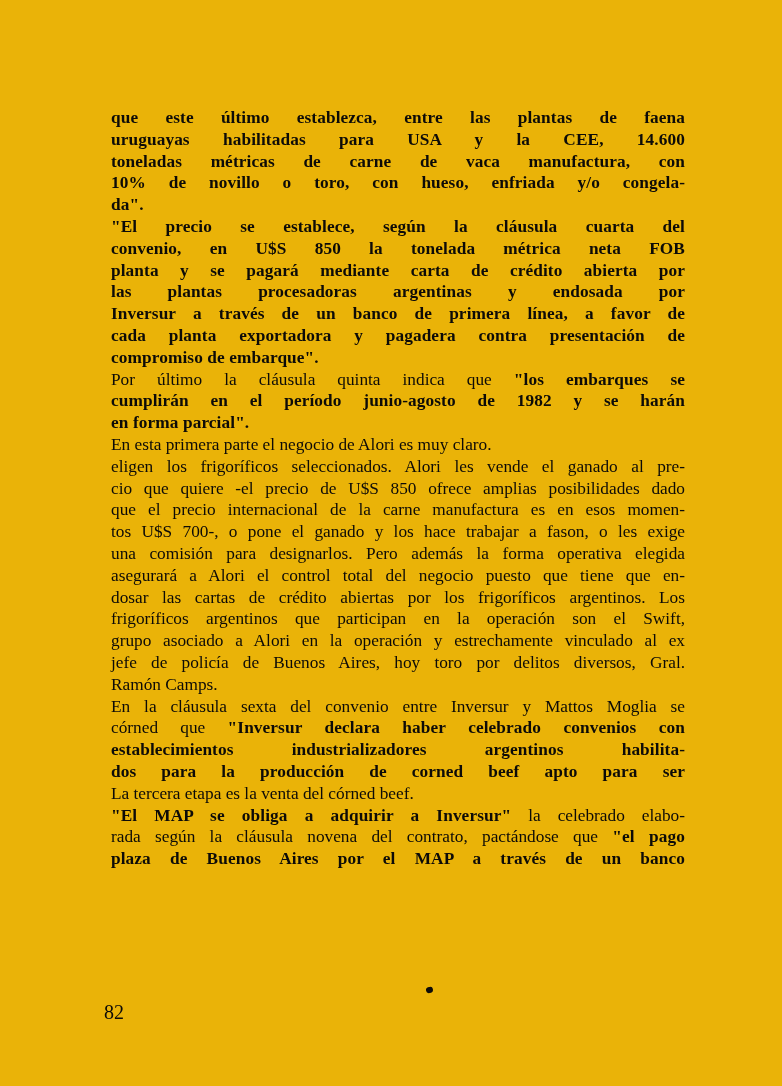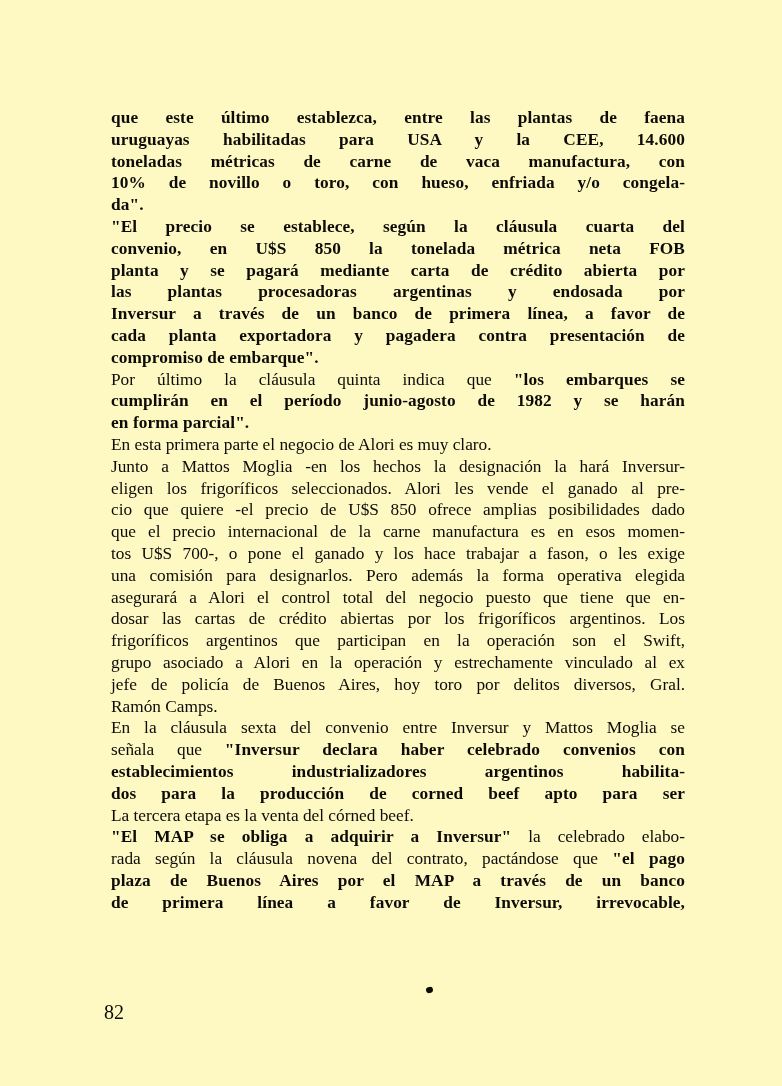--- a/index.html
+++ b/index.html
@@ -4,21 +4,21 @@
 <style>
   html, body {
     margin: 0;
     padding: 0;
     background: #ffffff;
   }
   .page {
     position: relative;
     width: 782px;
     height: 1086px;
-    background: #fef9c3;
+    background: #eab308;
     overflow: hidden;
     font-family: "Liberation Serif", serif;
     color: #0d0b08;
   }
   .text-block {
     position: absolute;
     left: 111px;
     top: 107px;
     width: 574px;
     font-size: 17.3px;
@@ -76,44 +76,42 @@
       </div>
       <div class="paragraph">
         <div class="line jl"><span class="seg">Por último la cláusula quinta indica que </span><span class="seg b">"los embarques se</span></div>
         <div class="line jl"><span class="seg b">cumplirán en el período junio-agosto de 1982 y se harán</span></div>
         <div class="line"><span class="seg b">en forma parcial".</span></div>
       </div>
       <div class="paragraph">
         <div class="line"><span class="seg">En esta primera parte el negocio de Alori es muy claro.</span></div>
       </div>
       <div class="paragraph">
-        <div class="line jl"><span class="seg">Junto a Mattos Moglia -en los hechos la designación la hará Inversur-</span></div>
         <div class="line jl"><span class="seg">eligen los frigoríficos seleccionados. Alori les vende el ganado al pre-</span></div>
         <div class="line jl"><span class="seg">cio que quiere -el precio de U$S 850 ofrece amplias posibilidades dado</span></div>
         <div class="line jl"><span class="seg">que el precio internacional de la carne manufactura es en esos momen-</span></div>
         <div class="line jl"><span class="seg">tos U$S 700-, o pone el ganado y los hace trabajar a fason, o les exige</span></div>
         <div class="line jl"><span class="seg">una comisión para designarlos. Pero además la forma operativa elegida</span></div>
         <div class="line jl"><span class="seg">asegurará a Alori el control total del negocio puesto que tiene que en-</span></div>
         <div class="line jl"><span class="seg">dosar las cartas de crédito abiertas por los frigoríficos argentinos. Los</span></div>
         <div class="line jl"><span class="seg">frigoríficos argentinos que participan en la operación son el Swift,</span></div>
         <div class="line jl"><span class="seg">grupo asociado a Alori en la operación y estrechamente vinculado al ex</span></div>
         <div class="line jl"><span class="seg">jefe de policía de Buenos Aires, hoy toro por delitos diversos, Gral.</span></div>
         <div class="line"><span class="seg">Ramón Camps.</span></div>
       </div>
       <div class="paragraph">
         <div class="line jl"><span class="seg">En la cláusula sexta del convenio entre Inversur y Mattos Moglia se</span></div>
-        <div class="line jl"><span class="seg">señala que </span><span class="seg b">"Inversur declara haber celebrado convenios con</span></div>
+        <div class="line jl"><span class="seg">córned que </span><span class="seg b">"Inversur declara haber celebrado convenios con</span></div>
         <div class="line jl"><span class="seg b">establecimientos industrializadores argentinos habilita-</span></div>
         <div class="line jl"><span class="seg b">dos para la producción de corned beef apto para ser</span></div>
       </div>
       <div class="paragraph">
         <div class="line"><span class="seg">La tercera etapa es la venta del córned beef.</span></div>
       </div>
       <div class="paragraph">
         <div class="line jl"><span class="seg b">"El MAP se obliga a adquirir a Inversur"</span><span class="seg"> la celebrado elabo-</span></div>
         <div class="line jl"><span class="seg">rada según la cláusula novena del contrato, pactándose que </span><span class="seg b">"el pago</span></div>
         <div class="line jl"><span class="seg b">plaza de Buenos Aires por el MAP a través de un banco</span></div>
-        <div class="line jl"><span class="seg b">de primera línea a favor de Inversur, irrevocable,</span></div>
       </div>
     </div>
   <div class="ink-dot"></div>
   <div class="page-number">82</div>
 </div>
 
 </body></html>

